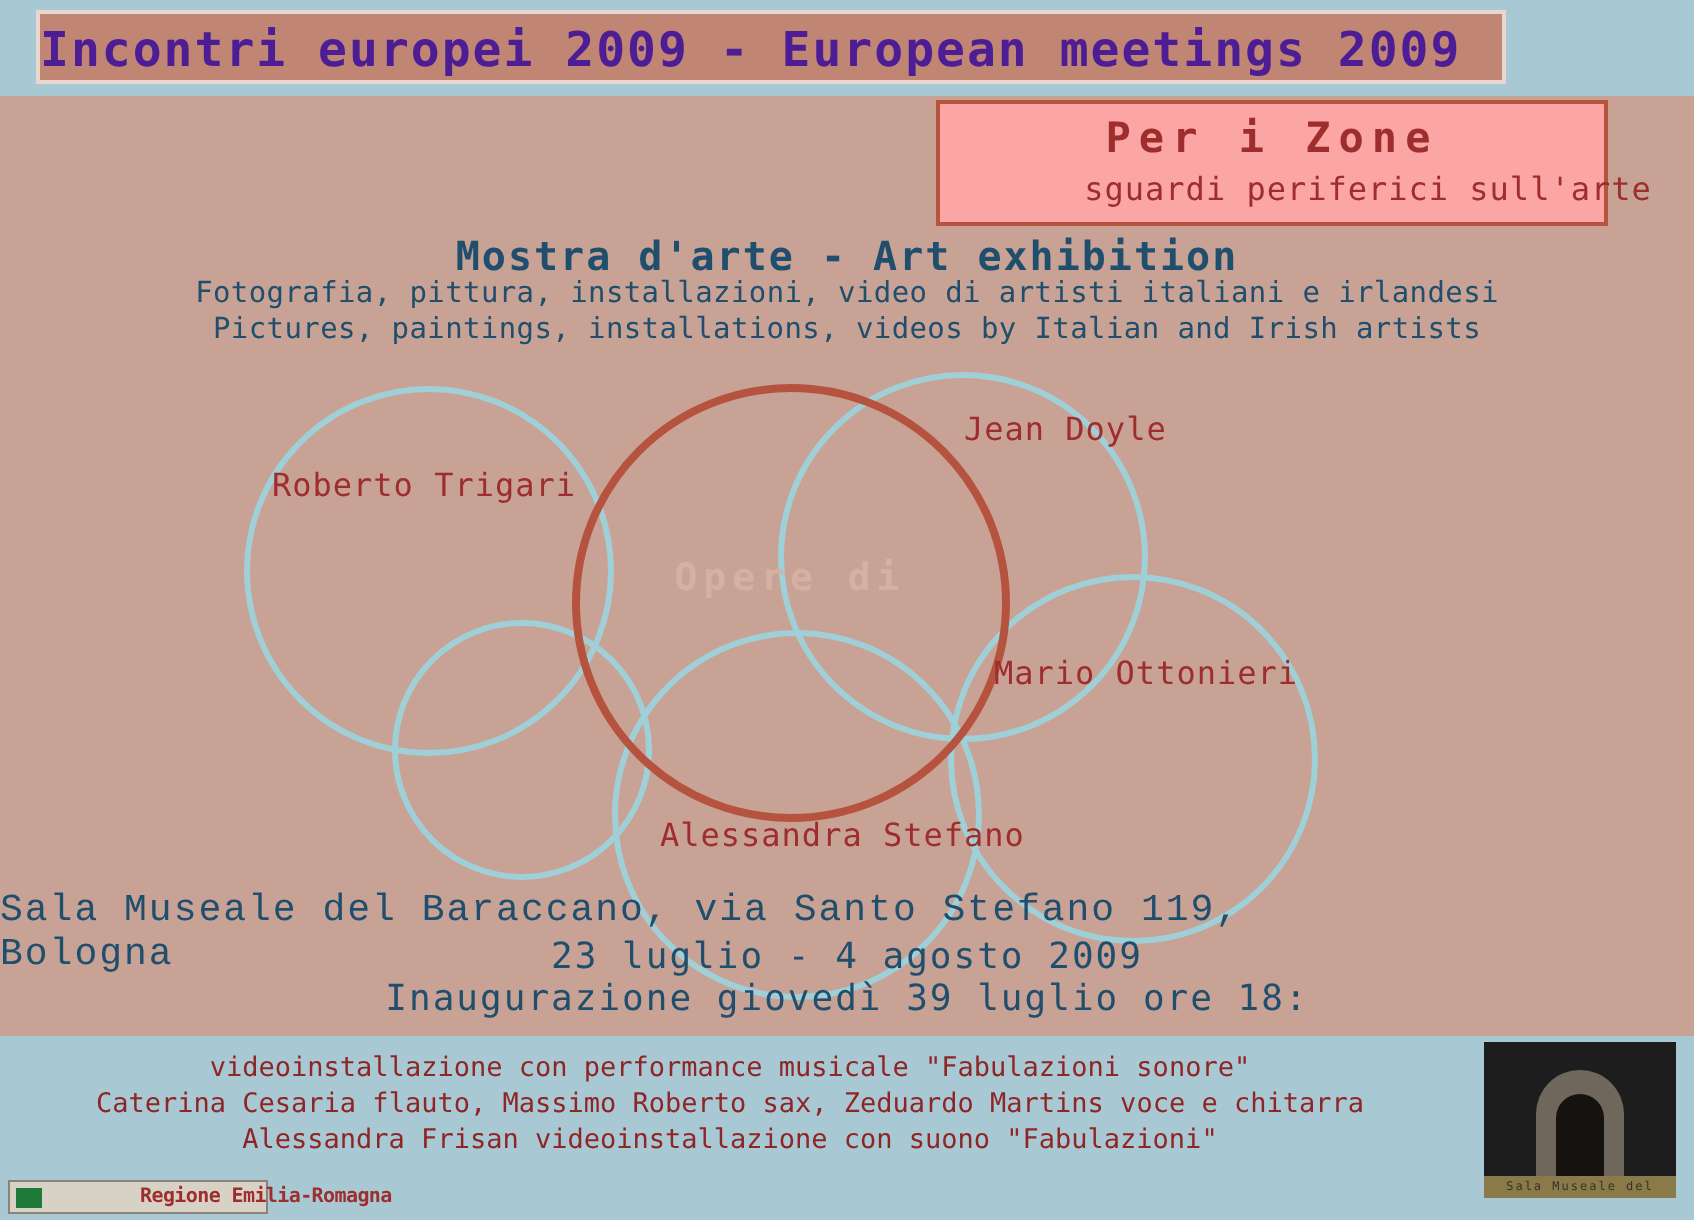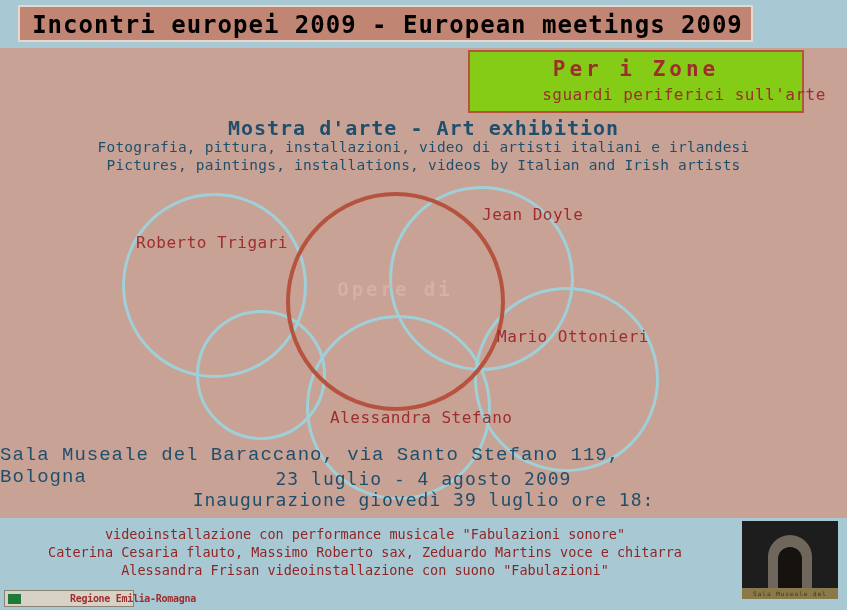--- a/index.html
+++ b/index.html
@@ -34,35 +34,34 @@
     width: 735px;
     height: 37px;
     border: 2px solid #e8d7cf;
     background: #c08573;
     box-sizing: border-box;
   }
   .title-text {
     position: absolute;
     left: 0; top: 4px;
     width: 735px;
-    text-align: center;
     font-size: 24px;
     font-weight: bold;
-    color: #000000;
+    color: #4c1d95;
     letter-spacing: 1px;
     white-space: nowrap;
   }
   
   .perizone-box {
     position: absolute;
     left: 468px; top: 50px;
     width: 336px;
     height: 63px;
     border: 2px solid #b5533f;
-    background: #84cc16;
+    background: #fca5a5;
     box-sizing: border-box;
   }
   .perizone-title {
     position: absolute;
     left: 0; top: 5px;
     width: 332px;
     text-align: center;
     font-size: 21px;
     font-weight: bold;
     color: #9e2d2d;

